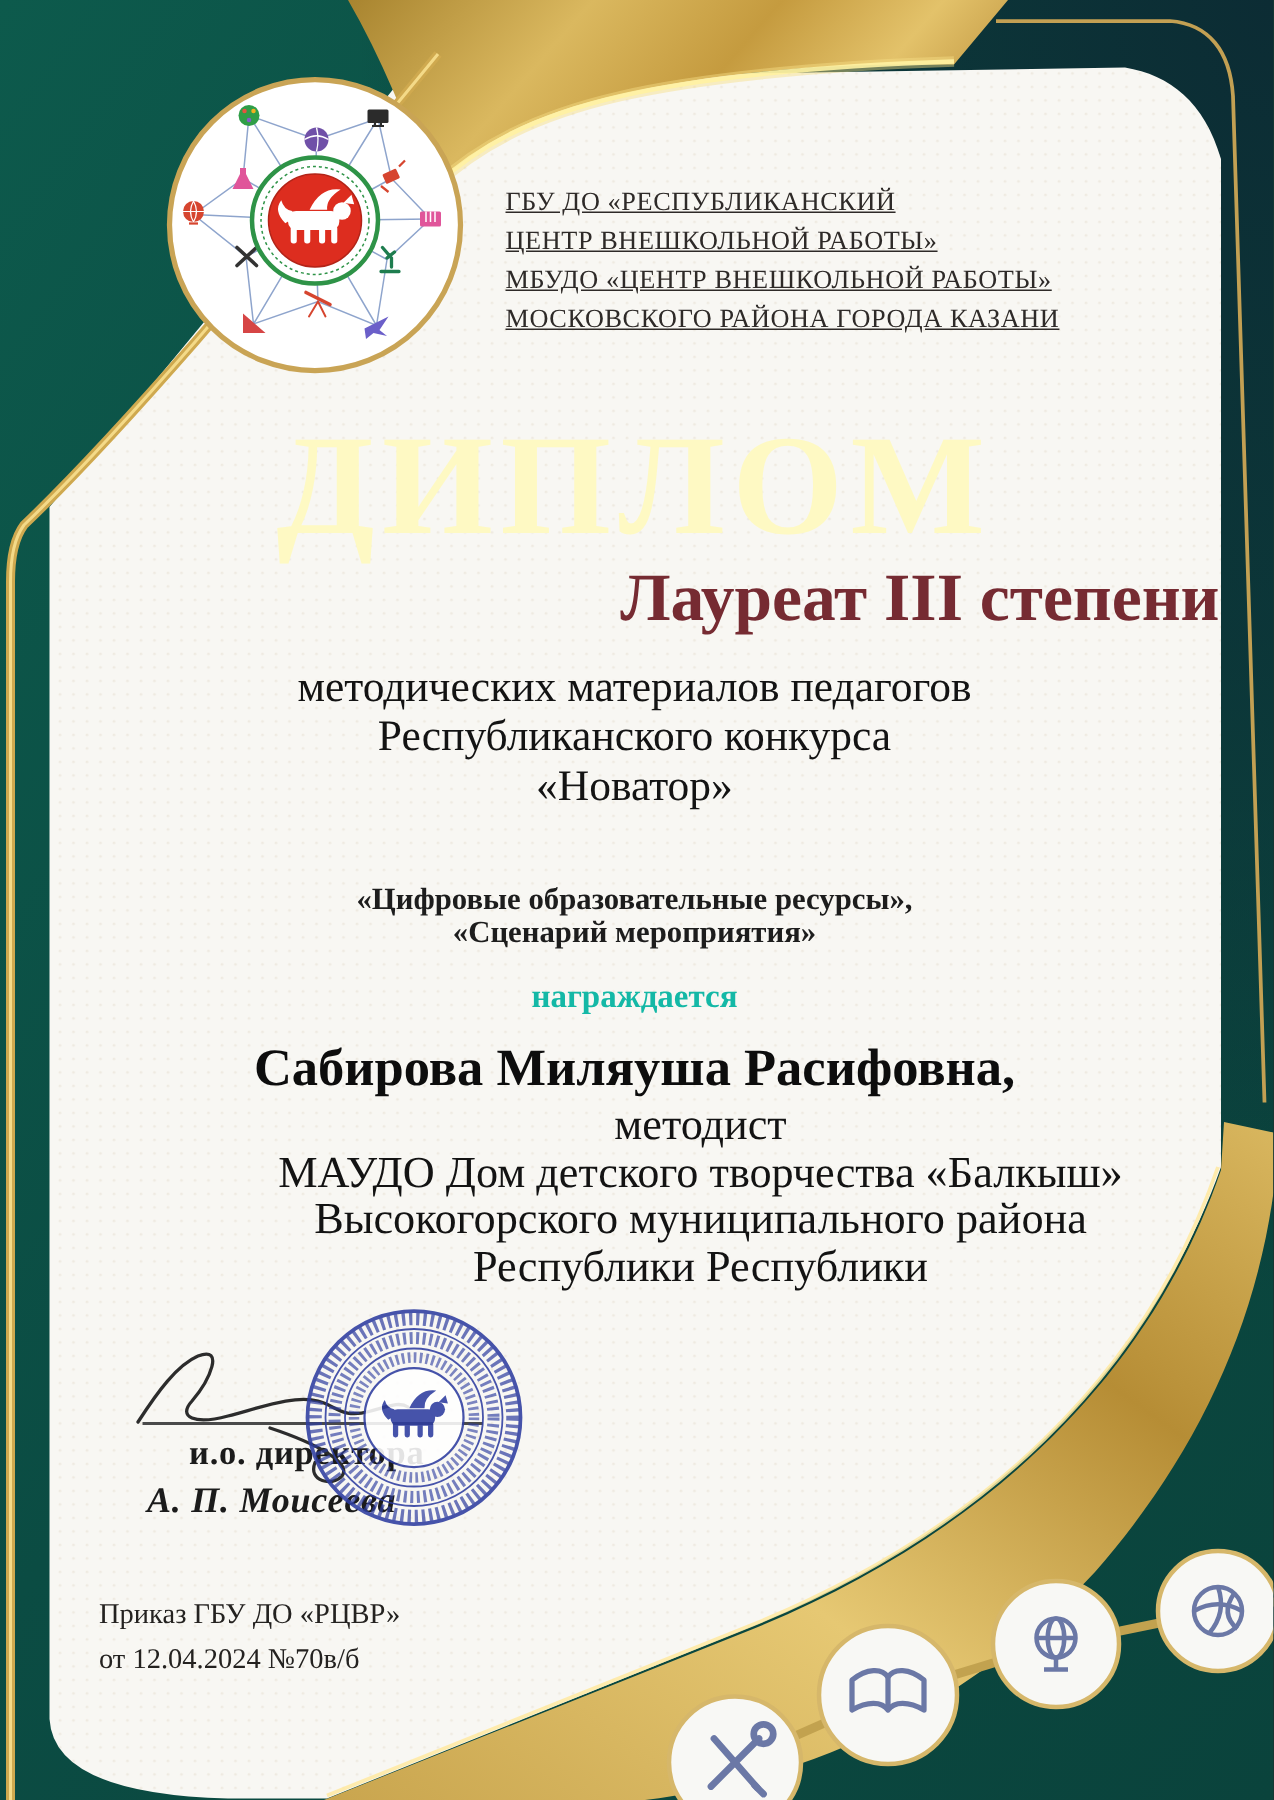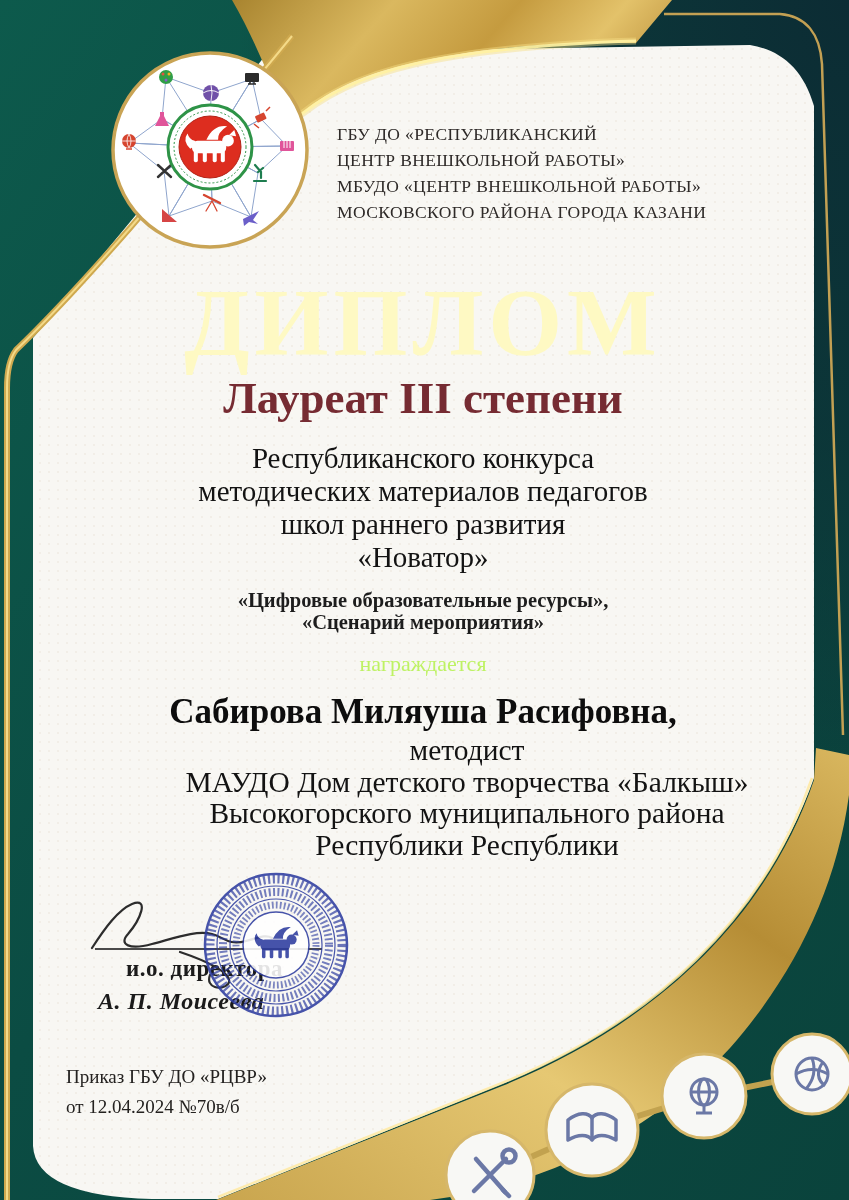--- a/index.html
+++ b/index.html
@@ -2,26 +2,26 @@
 <html><head>
 <meta charset="utf-8">
 <style>
   html,body{margin:0;padding:0;background:#222;}
   .page{position:relative;width:849px;height:1200px;overflow:hidden;
         font-family:"Liberation Serif","DejaVu Serif",serif;background:#0b4c43;}
   .layer{position:absolute;left:0;top:0;}
   .abs{position:absolute;}
   .txt{color:#161616;}
   .ctr{left:33px;width:780px;text-align:center;}
-  .org-header{left:337px;top:121px;font-size:17.5px;line-height:26px;letter-spacing:.4px;color:#2e2a28;}
+  .org-header{left:337px;top:121px;font-size:17.5px;line-height:26px;letter-spacing:.4px;color:#2e2a28;text-decoration:underline;}
   .title{top:276px;font-size:95px;font-weight:bold;letter-spacing:5px;color:#fef9c3;line-height:1;}
-  .award{top:376px;font-size:45px;font-weight:bold;color:#762b32;line-height:1;}
+  .award{top:376px;font-size:45px;font-weight:bold;color:#762b32;line-height:1;text-align:right;}
   .competition{top:442px;font-size:29px;line-height:33px;color:#131313;}
   .nomination{top:589px;font-size:20.5px;line-height:22px;font-weight:bold;color:#1d1d1d;}
-  .awarded{top:651px;font-size:22px;color:#bef264;}
+  .awarded{top:651px;font-size:22px;color:#14b8a6;font-weight:bold;}
   .name{top:692px;font-size:35px;font-weight:bold;color:#0d0d0d;}
   .details{top:735px;font-size:29.5px;line-height:31.5px;color:#131313;padding-left:44px;}
   .sig-pos{left:126px;top:956px;font-size:23px;font-weight:bold;letter-spacing:.5px;color:#1b1b1b;}
   .sig-name{left:98px;top:988px;font-size:24px;font-weight:bold;letter-spacing:.5px;color:#1b1b1b;font-style:italic;}
   .order{left:66px;top:1062px;font-size:19px;line-height:30px;color:#242220;}
   svg{display:block;}
 </style>
 </head>
 <body>
 
@@ -199,23 +199,22 @@
     <div>ГБУ ДО «РЕСПУБЛИКАНСКИЙ</div>
     <div>ЦЕНТР ВНЕШКОЛЬНОЙ РАБОТЫ»</div>
     <div>МБУДО «ЦЕНТР ВНЕШКОЛЬНОЙ РАБОТЫ»</div>
     <div>МОСКОВСКОГО РАЙОНА ГОРОДА КАЗАНИ</div>
   </div>
 
   <div class="abs ctr title">ДИПЛОМ</div>
   <div class="abs ctr award">Лауреат III степени</div>
 
   <div class="abs ctr competition">
+    <div>методических материалов педагогов</div>
     <div>Республиканского конкурса</div>
-    <div>методических материалов педагогов</div>
-    <div>школ раннего развития</div>
     <div>«Новатор»</div>
   </div>
 
   <div class="abs ctr nomination">
     <div>«Цифровые образовательные ресурсы»,</div>
     <div>«Сценарий мероприятия»</div>
   </div>
 
   <div class="abs ctr awarded">награждается</div>
   <div class="abs ctr name">Сабирова Миляуша Расифовна,</div>

